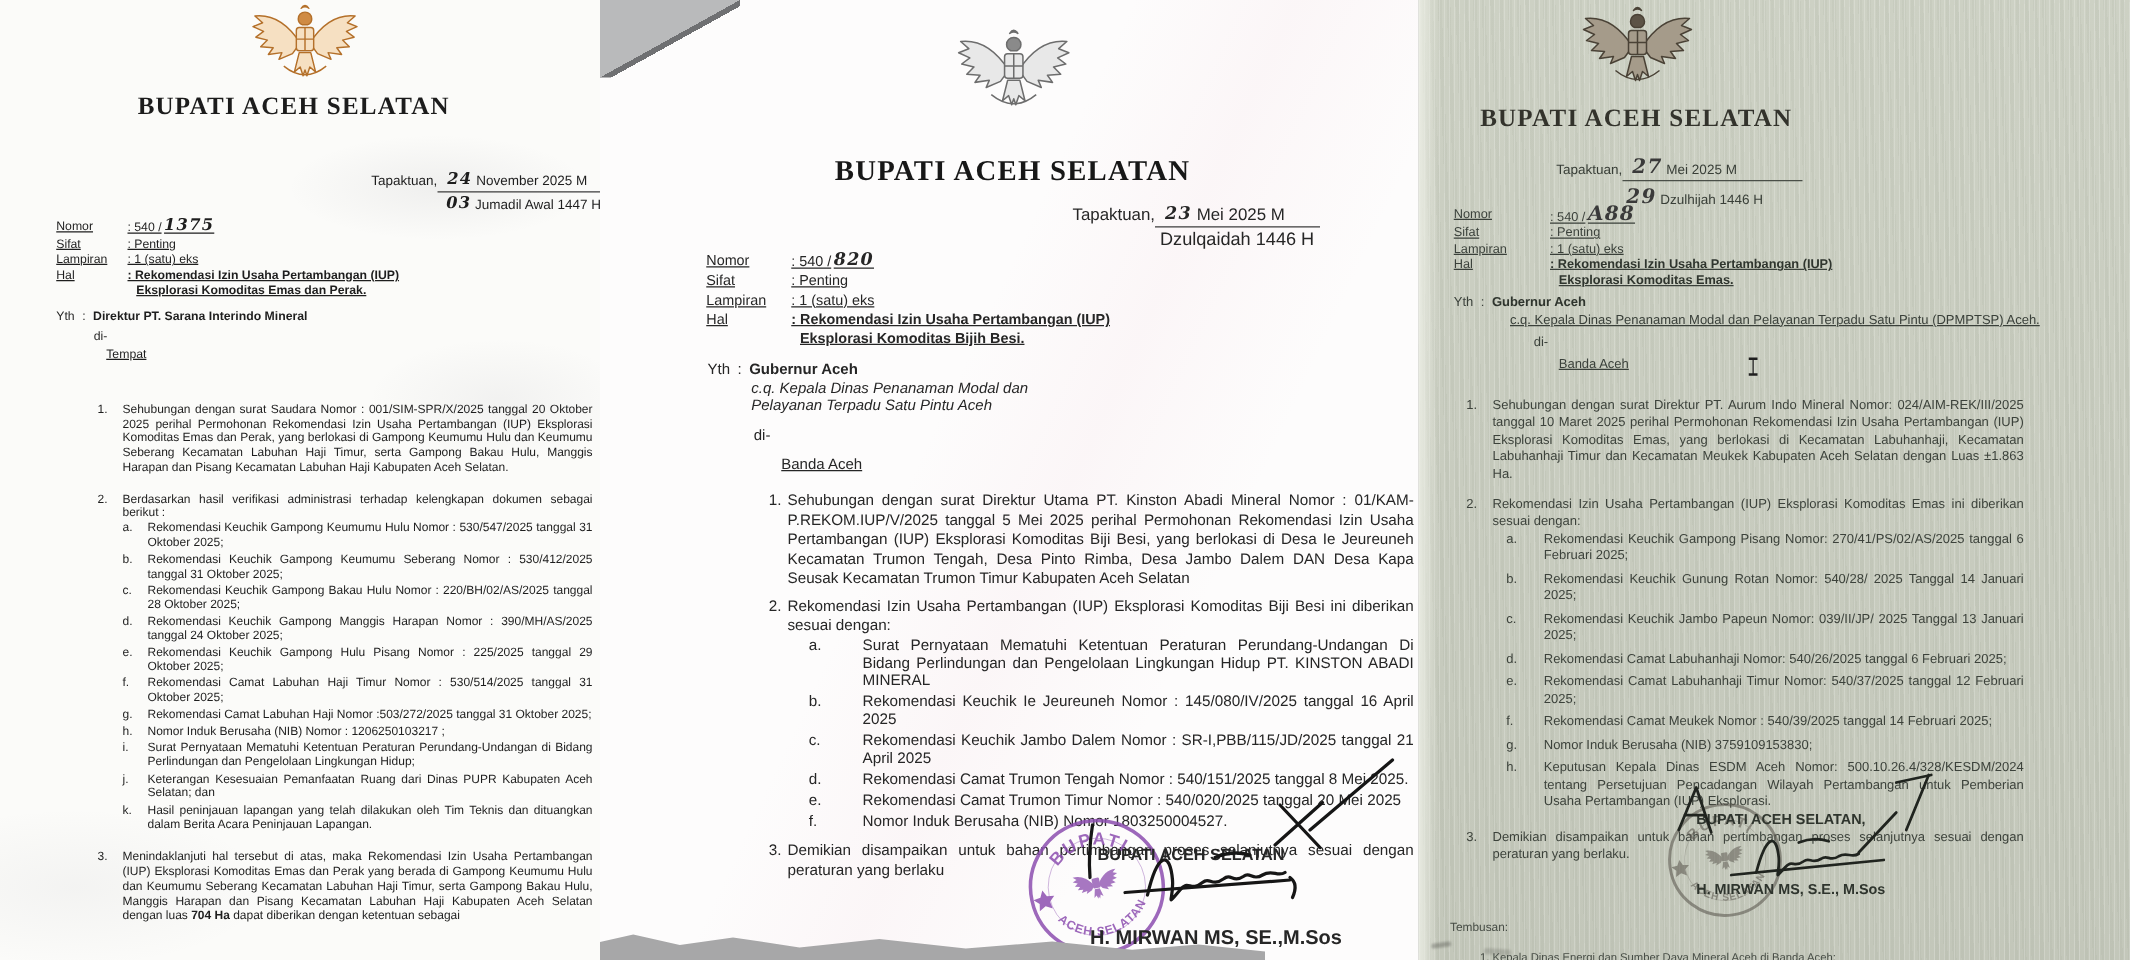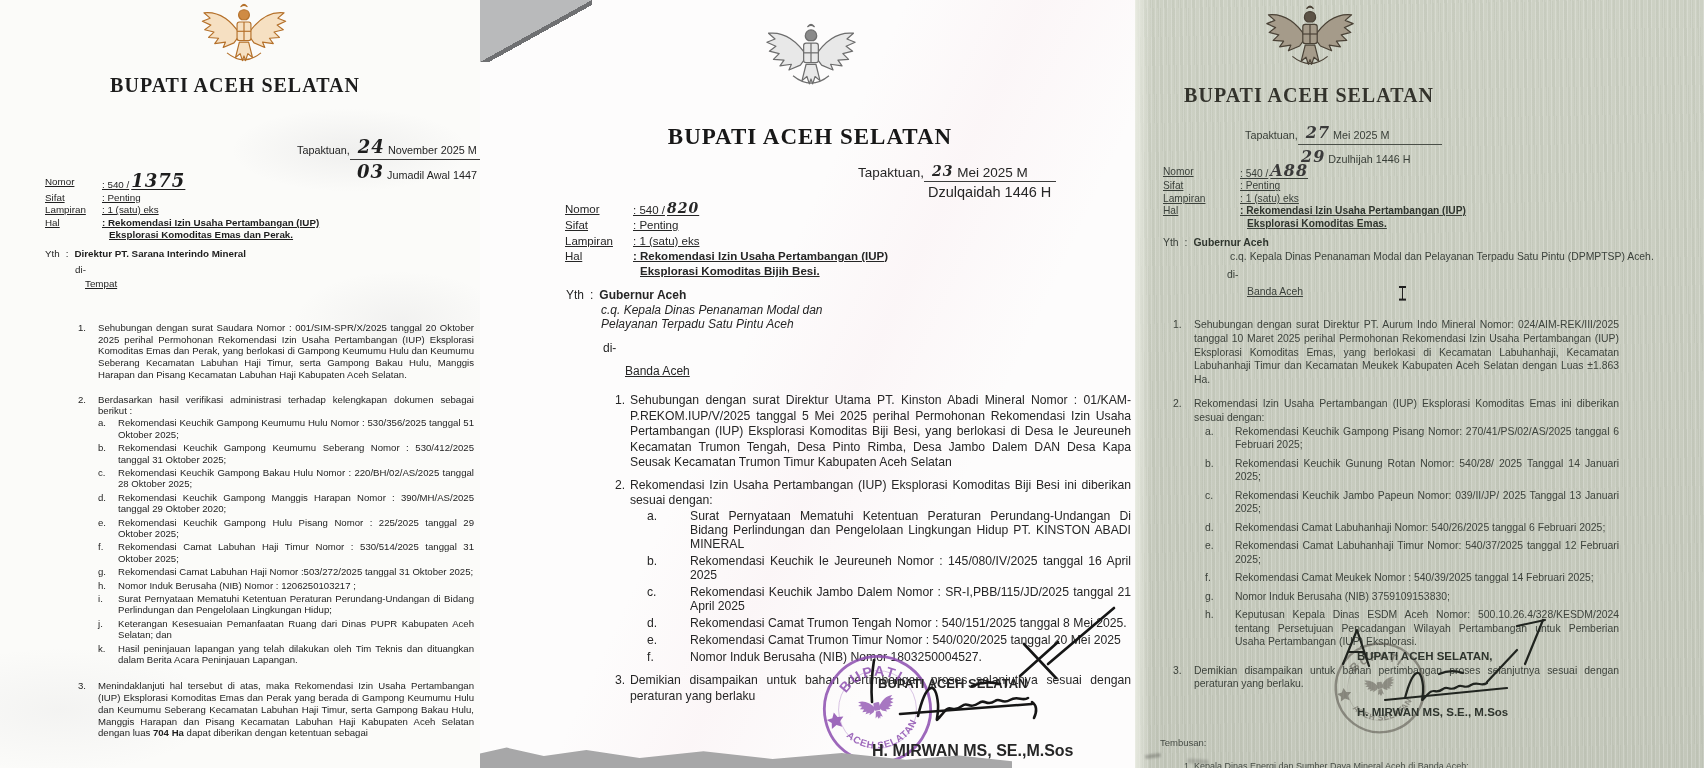--- a/index.html
+++ b/index.html
@@ -49,21 +49,21 @@
   #doc-right .letterhead{top:84px;left:24px;width:300px;font-size:20px;color:#33332c;}
 
   
   .dateline{position:absolute;white-space:nowrap;}
   .dl-row{display:flex;align-items:baseline;}
   .dl-u{border-bottom:1.4px solid #3c3c3c;padding:0 4px 1px 8px;}
   .hand{font-family:"DejaVu Serif",serif;font-style:italic;font-weight:bold;letter-spacing:1px;position:relative;top:-1px;}
   #doc-left .dateline{left:297px;top:137px;font-size:10.8px;}
   #doc-left .dl-u{padding-right:16px;}
   #doc-left .dl-row2{margin:2px 0 0 60px;}
-  #doc-left .hand{font-size:18px;}
+  #doc-left .hand{font-size:13px;}
   #doc-mid .dateline{left:378px;top:164px;font-size:13.5px;}
   #doc-mid .dl-u{padding-right:28px;}
   #doc-mid .dl-row2{margin:2px 0 0 70px;font-size:14.5px;}
   #doc-mid .hand{font-size:14px;}
   #doc-right .dateline{left:110px;top:124px;font-size:10.8px;color:#383e37;}
   #doc-right .dl-u{padding-right:52px;border-color:#4a4f48;}
   #doc-right .dl-row2{margin:3px 0 0 56px;}
   #doc-right .hand{font-size:16px;color:#3a3a3a;}
 
   
@@ -86,21 +86,21 @@
   .yth-name{font-weight:bold;}
   #doc-left .yth{left:45px;top:247px;font-size:9.8px;line-height:13px;}
   #doc-left .yth-di{margin:3px 0 0 30px;}
   #doc-left .yth-city{margin:1px 0 0 40px;text-decoration:underline;}
   #doc-mid .yth{left:86px;top:288px;font-size:12px;line-height:14.6px;}
   #doc-mid .yth-lines{margin-left:35px;font-style:italic;}
   #doc-mid .yth-di{margin:9px 0 0 37px;}
   #doc-mid .yth-city{margin:9px 0 0 59px;text-decoration:underline;}
   #doc-right .yth{left:28px;top:236px;font-size:10.4px;line-height:13.5px;color:#3a403a;}
   #doc-right .yth-name{color:#2f352e;}
-  #doc-right .yth-lines{margin-left:67px;}
+  #doc-right .yth-lines{margin-left:45px;text-decoration:underline;}
   #doc-right .yth-di{margin:5px 0 0 64px;}
   #doc-right .yth-city{margin:3px 0 0 84px;text-decoration:underline;}
 
   
   .body{position:absolute;text-align:justify;}
   .b-item{display:grid;}
   .b-text{min-width:0;}
   .b-sub{display:grid;}
   #doc-left .body{left:78px;top:322px;width:396px;font-size:9.6px;line-height:11.7px;}
   #doc-left .b-item{grid-template-columns:20px 1fr;margin-bottom:13px;}
@@ -209,33 +209,33 @@
     <div class="body">
         <div class="b-item">
           <span class="b-num">1.</span>
           <div class="b-text">Sehubungan dengan surat Saudara Nomor : 001/SIM-SPR/X/2025 tanggal 20 Oktober 2025 perihal Permohonan Rekomendasi Izin Usaha Pertambangan (IUP) Eksplorasi Komoditas Emas dan Perak, yang berlokasi di Gampong Keumumu Hulu dan Keumumu Seberang Kecamatan Labuhan Haji Timur, serta Gampong Bakau Hulu, Manggis Harapan dan Pisang Kecamatan Labuhan Haji Kabupaten Aceh Selatan.</div>
         </div>
         <div class="b-item">
           <span class="b-num">2.</span>
           <div class="b-text">Berdasarkan hasil verifikasi administrasi terhadap kelengkapan dokumen sebagai berikut :<div class="b-subs">
               <div class="b-sub">
                 <span class="b-letter">a.</span>
-                <div class="b-stext">Rekomendasi Keuchik Gampong Keumumu Hulu Nomor : 530/356/2025 tanggal 51 Oktober 2025;</div>
+                <div class="b-stext">Rekomendasi Keuchik Gampong Keumumu Hulu Nomor : 530/547/2025 tanggal 31 Oktober 2025;</div>
               </div>
               <div class="b-sub">
                 <span class="b-letter">b.</span>
                 <div class="b-stext">Rekomendasi Keuchik Gampong Keumumu Seberang Nomor : 530/412/2025 tanggal 31 Oktober 2025;</div>
               </div>
               <div class="b-sub">
                 <span class="b-letter">c.</span>
                 <div class="b-stext">Rekomendasi Keuchik Gampong Bakau Hulu Nomor : 220/BH/02/AS/2025 tanggal 28 Oktober 2025;</div>
               </div>
               <div class="b-sub">
                 <span class="b-letter">d.</span>
-                <div class="b-stext">Rekomendasi Keuchik Gampong Manggis Harapan Nomor : 390/MH/AS/2025 tanggal 29 Oktober 2020;</div>
+                <div class="b-stext">Rekomendasi Keuchik Gampong Manggis Harapan Nomor : 390/MH/AS/2025 tanggal 24 Oktober 2025;</div>
               </div>
               <div class="b-sub">
                 <span class="b-letter">e.</span>
                 <div class="b-stext">Rekomendasi Keuchik Gampong Hulu Pisang Nomor : 225/2025 tanggal 29 Oktober 2025;</div>
               </div>
               <div class="b-sub">
                 <span class="b-letter">f.</span>
                 <div class="b-stext">Rekomendasi Camat Labuhan Haji Timur Nomor : 530/514/2025 tanggal 31 Oktober 2025;</div>
               </div>
               <div class="b-sub">

